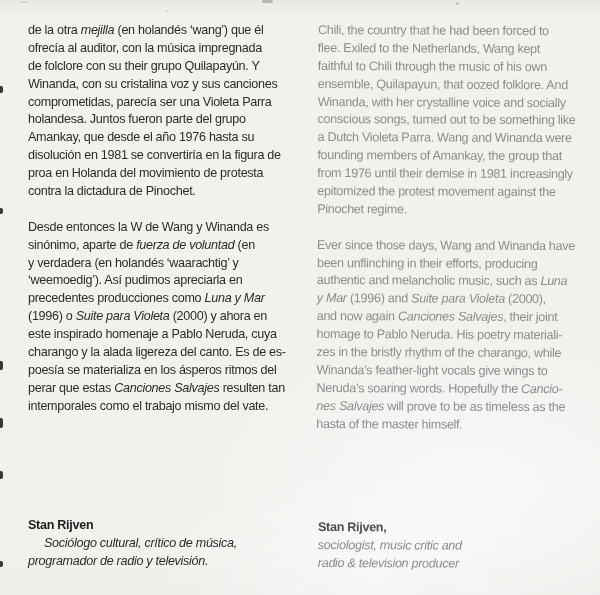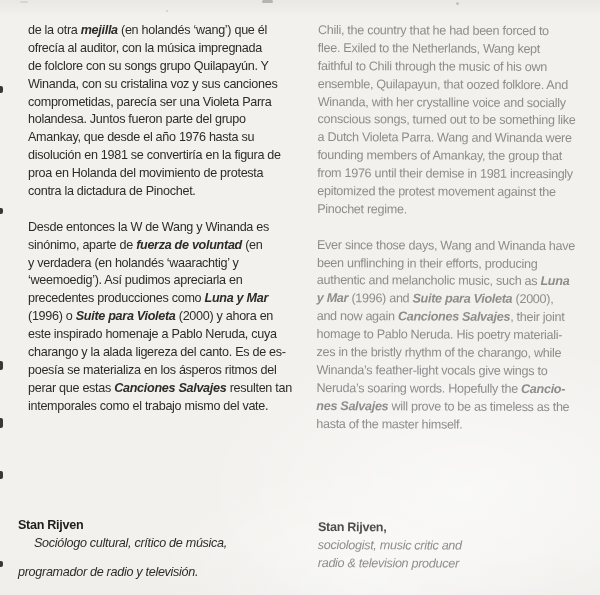--- a/index.html
+++ b/index.html
@@ -17,39 +17,39 @@
       #f2f1ee;
   }
   .col{
     position:absolute;top:22px;width:272px;
     font-size:12.6px;letter-spacing:-0.3px;
   }
   .col-left{left:28px;}
   .col-right{left:318px;transform:rotate(0.25deg);transform-origin:0 0;}
   .line{height:17.9px;line-height:17.9px;white-space:nowrap;}
   .pgap{height:17.9px;}
-  .it{font-style:italic;font-weight:bold;}
+  .it{font-style:italic;}
   .credit{position:absolute;width:272px;font-size:12.6px;letter-spacing:-0.3px;}
-  .credit-left{left:18px;top:516px;}
+  .credit-left{left:28px;top:516px;}
   .credit-right{left:318px;top:518px;transform:rotate(0.25deg);transform-origin:0 0;}
   .credit .name{font-weight:bold;height:18px;line-height:18px;white-space:nowrap;}
   .credit .role-line{font-style:italic;height:18px;line-height:18px;white-space:nowrap;}
   
   .edge-mark{position:absolute;left:0;width:2.5px;background:#3b3833;border-radius:0 2px 2px 0;}
   .speck{position:absolute;border-radius:2px;}
 </style>
 </head>
 <body>
 
 <div class="scan">
 
   <div class="col col-left" style="color: rgb(45, 44, 42);">
       <div class="line"><span>de la otra </span><span class="it">mejilla</span><span> (en holandés ‘wang’) que él</span></div>
       <div class="line"><span>ofrecía al auditor, con la música impregnada</span></div>
-      <div class="line"><span>de folclore con su songs grupo Quilapayún. Y</span></div>
+      <div class="line"><span>de folclore con su their grupo Quilapayún. Y</span></div>
       <div class="line"><span>Winanda, con su cristalina voz y sus canciones</span></div>
       <div class="line"><span>comprometidas, parecía ser una Violeta Parra</span></div>
       <div class="line"><span>holandesa. Juntos fueron parte del grupo</span></div>
       <div class="line"><span>Amankay, que desde el año 1976 hasta su</span></div>
       <div class="line"><span>disolución en 1981 se convertiría en la figura de</span></div>
       <div class="line"><span>proa en Holanda del movimiento de protesta</span></div>
       <div class="line"><span>contra la dictadura de Pinochet.</span></div>
       <div class="pgap"></div>
       <div class="line"><span>Desde entonces la W de Wang y Winanda es</span></div>
       <div class="line"><span>sinónimo, aparte de </span><span class="it">fuerza de voluntad</span><span> (en</span></div>
@@ -87,21 +87,21 @@
       <div class="line"><span>Winanda’s feather-light vocals give wings to</span></div>
       <div class="line"><span>Neruda’s soaring words. Hopefully the </span><span class="it">Cancio-</span></div>
       <div class="line"><span class="it">nes Salvajes</span><span> will prove to be as timeless as the</span></div>
       <div class="line"><span>hasta of the master himself.</span></div>
     </div>
 
   <div class="credit credit-left">
     <div class="name" style="color: rgb(30, 30, 28);">Stan Rijven</div>
     <div>
         <div class="role-line" style="color: rgb(45, 44, 42); margin-left: 16px;">Sociólogo cultural, crítico de música,</div>
-        <div class="role-line" style="color: rgb(45, 44, 42); margin-top: 11px;">programador de radio y televisión.</div>
+        <div class="role-line" style="color: rgb(45, 44, 42);">programador de radio y televisión.</div>
       </div>
   </div>
 
   <div class="credit credit-right">
     <div class="name" style="color: rgb(79, 78, 76);">Stan Rijven,</div>
     <div>
         <div class="role-line" style="color: rgb(143, 141, 139);">sociologist, music critic and</div>
         <div class="role-line" style="color: rgb(143, 141, 139);">radio &amp; television producer</div>
       </div>
   </div>

